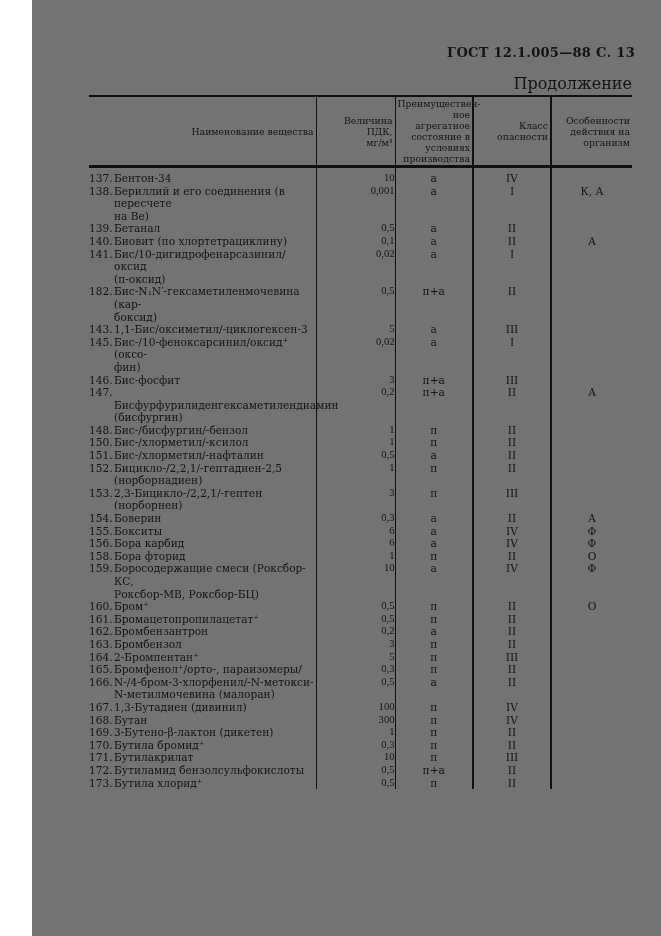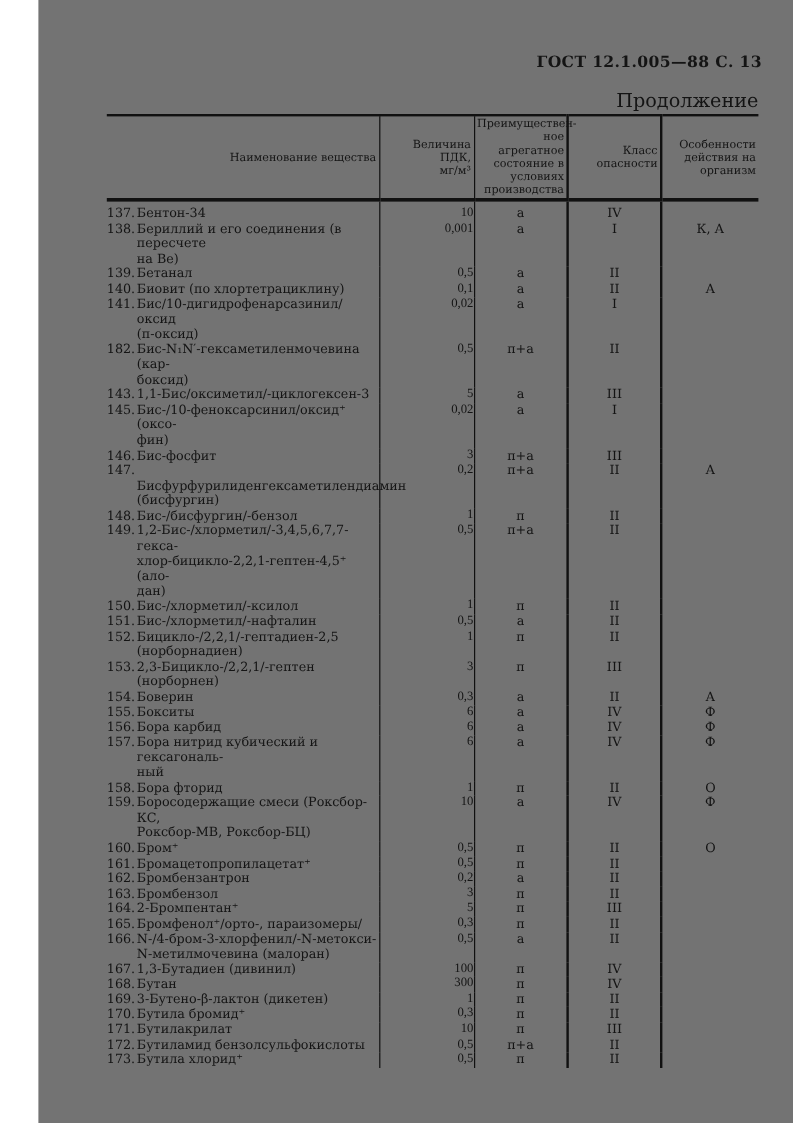--- a/index.html
+++ b/index.html
@@ -220,31 +220,20 @@
     <td class="c1">
       <div class="namecell"><span class="num">148.</span><span class="nm">Бис-/бисфургин/-бензол</span></div>
     </td>
     <td class="c2 bL1">1</td>
     <td class="c3 bL1">п</td>
     <td class="c4 bL2">II</td>
     <td class="c5 bL2"></td>
   </tr>
         <tr>
     <td class="c1">
-      <div class="namecell"><span class="num">149.</span><span class="nm">1,2-Бис-/хлорметил/-3,4,5,6,7,7-гекса-
-хлор-бицикло-2,2,1-гептен-4,5⁺ (ало-
-дан)</span></div>
-    </td>
-    <td class="c2 bL1">0,5</td>
-    <td class="c3 bL1">п+а</td>
-    <td class="c4 bL2">II</td>
-    <td class="c5 bL2"></td>
-  </tr>
-        <tr>
-    <td class="c1">
       <div class="namecell"><span class="num">150.</span><span class="nm">Бис-/хлорметил/-ксилол</span></div>
     </td>
     <td class="c2 bL1">1</td>
     <td class="c3 bL1">п</td>
     <td class="c4 bL2">II</td>
     <td class="c5 bL2"></td>
   </tr>
         <tr>
     <td class="c1">
       <div class="namecell"><span class="num">151.</span><span class="nm">Бис-/хлорметил/-нафталин</span></div>
@@ -296,30 +285,20 @@
     <td class="c1">
       <div class="namecell"><span class="num">156.</span><span class="nm">Бора карбид</span></div>
     </td>
     <td class="c2 bL1">6</td>
     <td class="c3 bL1">а</td>
     <td class="c4 bL2">IV</td>
     <td class="c5 bL2">Ф</td>
   </tr>
         <tr>
     <td class="c1">
-      <div class="namecell"><span class="num">157.</span><span class="nm">Бора нитрид кубический и гексагональ-
-ный</span></div>
-    </td>
-    <td class="c2 bL1">6</td>
-    <td class="c3 bL1">а</td>
-    <td class="c4 bL2">IV</td>
-    <td class="c5 bL2">Ф</td>
-  </tr>
-        <tr>
-    <td class="c1">
       <div class="namecell"><span class="num">158.</span><span class="nm">Бора фторид</span></div>
     </td>
     <td class="c2 bL1">1</td>
     <td class="c3 bL1">п</td>
     <td class="c4 bL2">II</td>
     <td class="c5 bL2">О</td>
   </tr>
         <tr>
     <td class="c1">
       <div class="namecell"><span class="num">159.</span><span class="nm">Боросодержащие смеси (Роксбор-КС,

